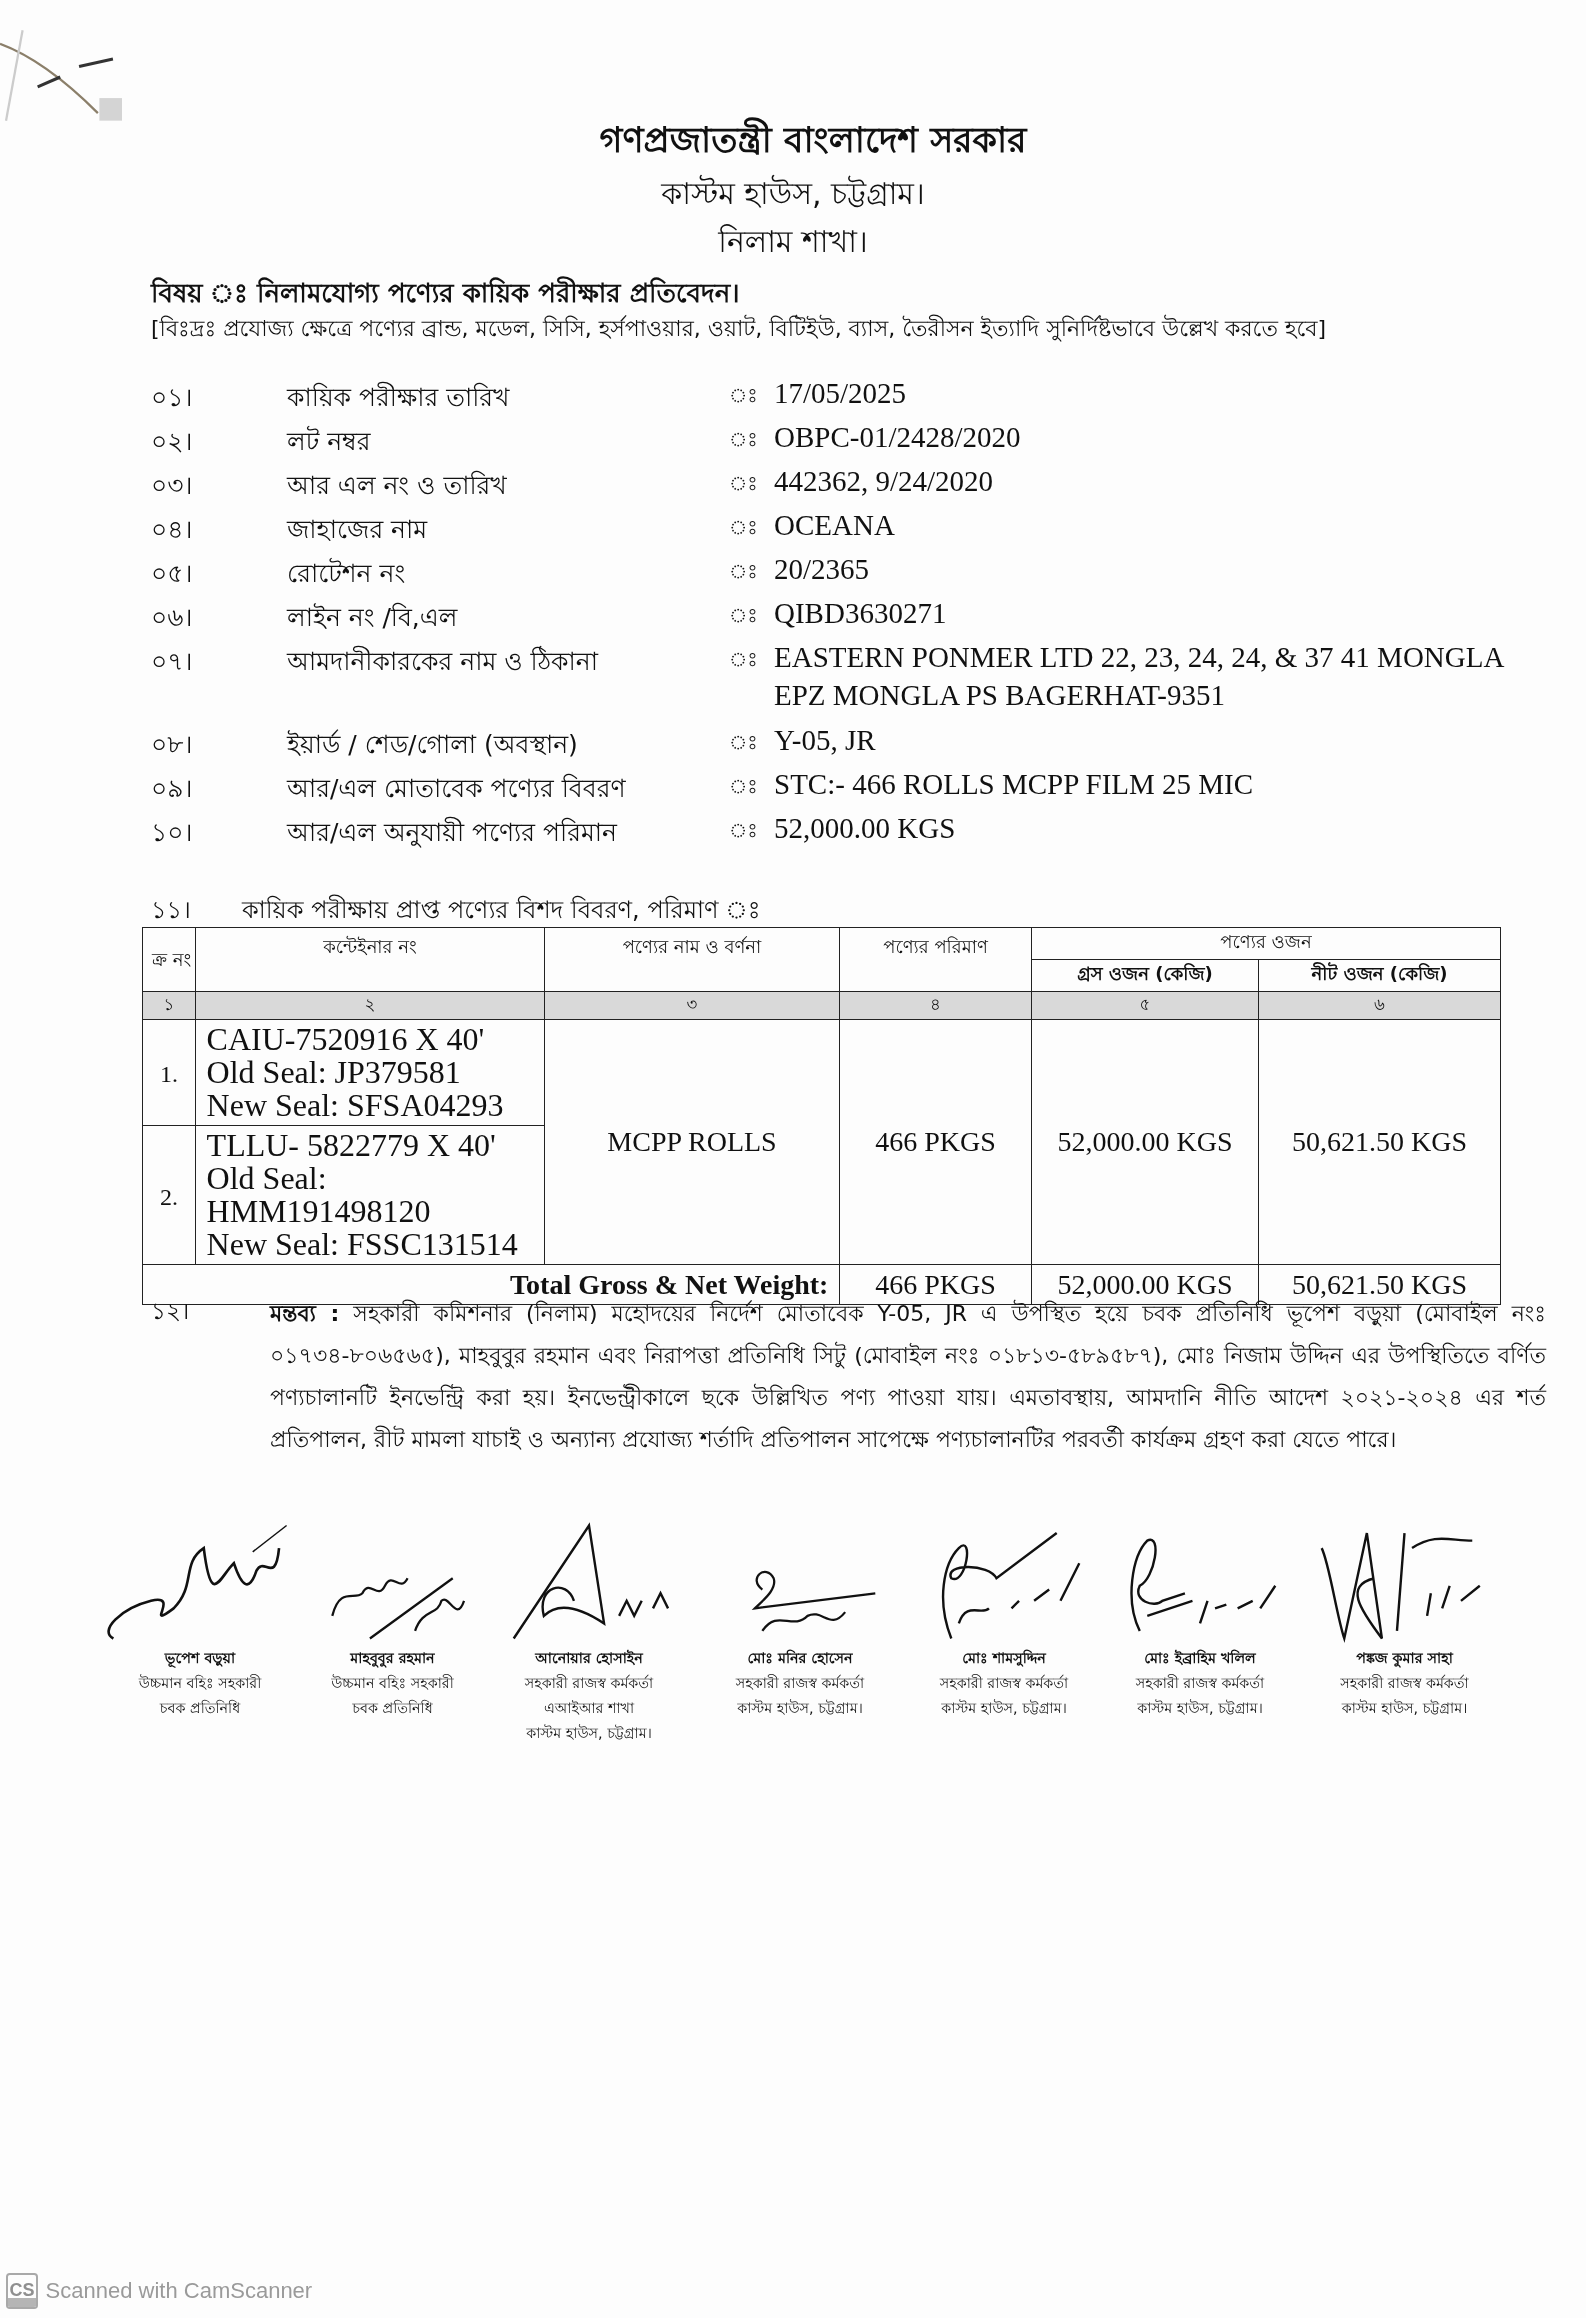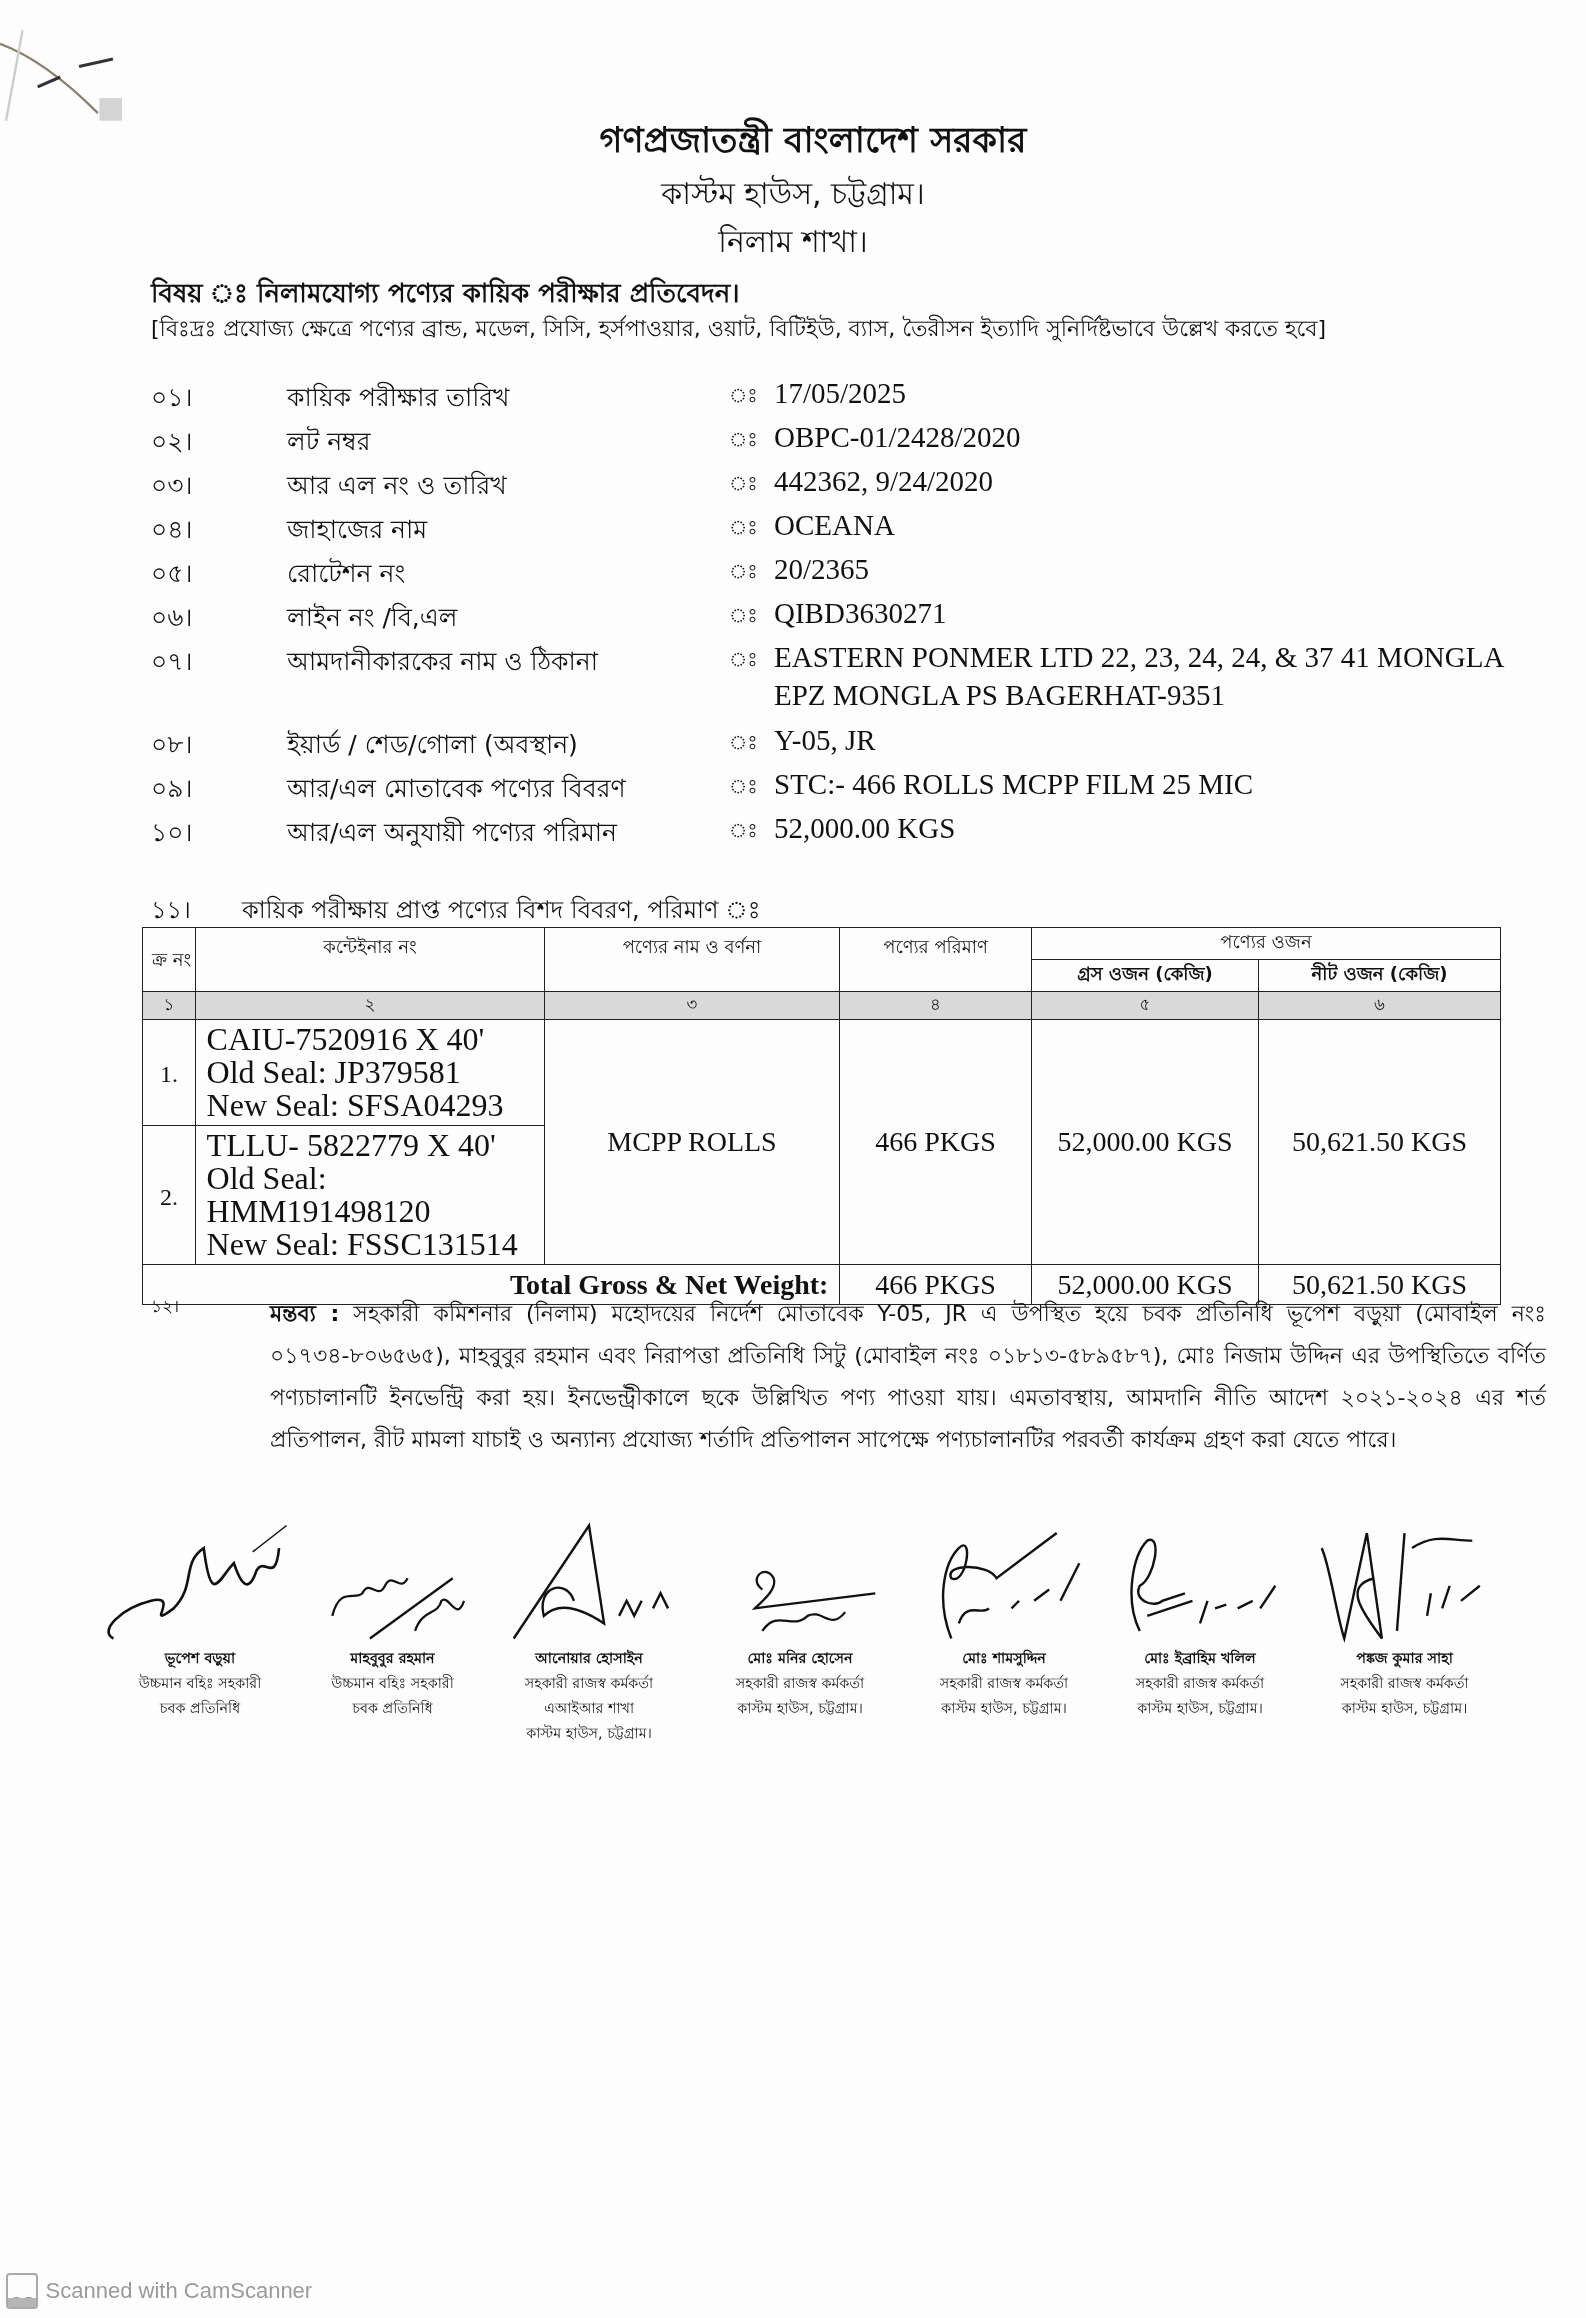--- a/index.html
+++ b/index.html
@@ -38,31 +38,31 @@
   table.goods th { font-weight: normal; font-size: 18px; height: 30px; }
   th.sl { text-align: left; padding-left: 9px !important; vertical-align: top; line-height: 33px; }
   tr.idx td { background: #d9d9d9; font-size: 16.6px; text-align: center; height: 22.7px; }
   td.cont { font-family: Liberation Serif, serif; font-size: 32px; line-height: 33px; padding: 3px 10.6px !important; vertical-align: top; }
   td.snum { font-family: "Liberation Serif", serif; font-size: 24px; text-align: center; vertical-align: top; padding-top: 4.5px !important; }
   td.big { font-family: "Liberation Serif", serif; font-size: 28px; text-align: center; }
   tr.total td { font-family: "Liberation Serif", serif; font-size: 28px; height: 39px; text-align: center; }
   tr.total td.tl { text-align: right; padding-right: 10.6px !important; font-weight: bold; }
 
   .sec12 { position: absolute; left: 151px; top: 1293px; width: 1359px; }
-  .sec12 .num { position: absolute; left: 0; top: 0; font-size: 17px; }
+  .sec12 .num { position: absolute; left: 0; top: 0; font-size: 23px; }
   .sec12 .para { position: absolute; left: 82px; width: 1276px; font-size: 22px; line-height: 42px; text-align: justify; margin-left: 37px; }
   .sec12 .para b { font-weight: bold; }
 
   .signs { position: absolute; left: 98px; top: 1518px; width: 1420px; height: 227px; }
   .sig { position: absolute; text-align: center; font-size: 14.3px; line-height: 25px; }
   .sig svg { display: block; margin: 0 auto; }
   .sig .name { font-weight: bold; }
 
   .cs { position: absolute; left: 6px; top: 2273px; display: flex; align-items: center; gap: 7.6px; color: #9a9a9a; font-family: "Liberation Sans", sans-serif; font-size: 22px; }
-  .cs .logo { width: 32px; height: 36px; border: 2.3px solid #a9a9a9; border-radius: 3.8px; font-weight: bold; font-size: 18px; color: #8f8f8f; display: flex; align-items: flex-start; justify-content: center; padding-top: 19px; box-sizing: border-box; position: relative; overflow: hidden; }
+  .cs .logo { width: 32px; height: 36px; border: 2.3px solid #a9a9a9; border-radius: 3.8px; font-weight: bold; font-size: 18px; color: #8f8f8f; display: flex; align-items: flex-start; justify-content: center; padding-top: 5px; box-sizing: border-box; position: relative; overflow: hidden; }
   .cs .logo::after { content: ""; position: absolute; left: 0; right: 0; bottom: 0; height: 9px; background: #b5b5b5; }
 </style>
 </head>
 <body>
 
 <div class="page">
 
   <svg class="smudge" viewBox="0 0 170 120">
     <path d="M0 18 Q60 40 130 110" stroke="#8b7f6a" stroke-width="3" fill="none"></path>
     <path d="M50 75 L80 62" stroke="#333" stroke-width="4" fill="none"></path>

